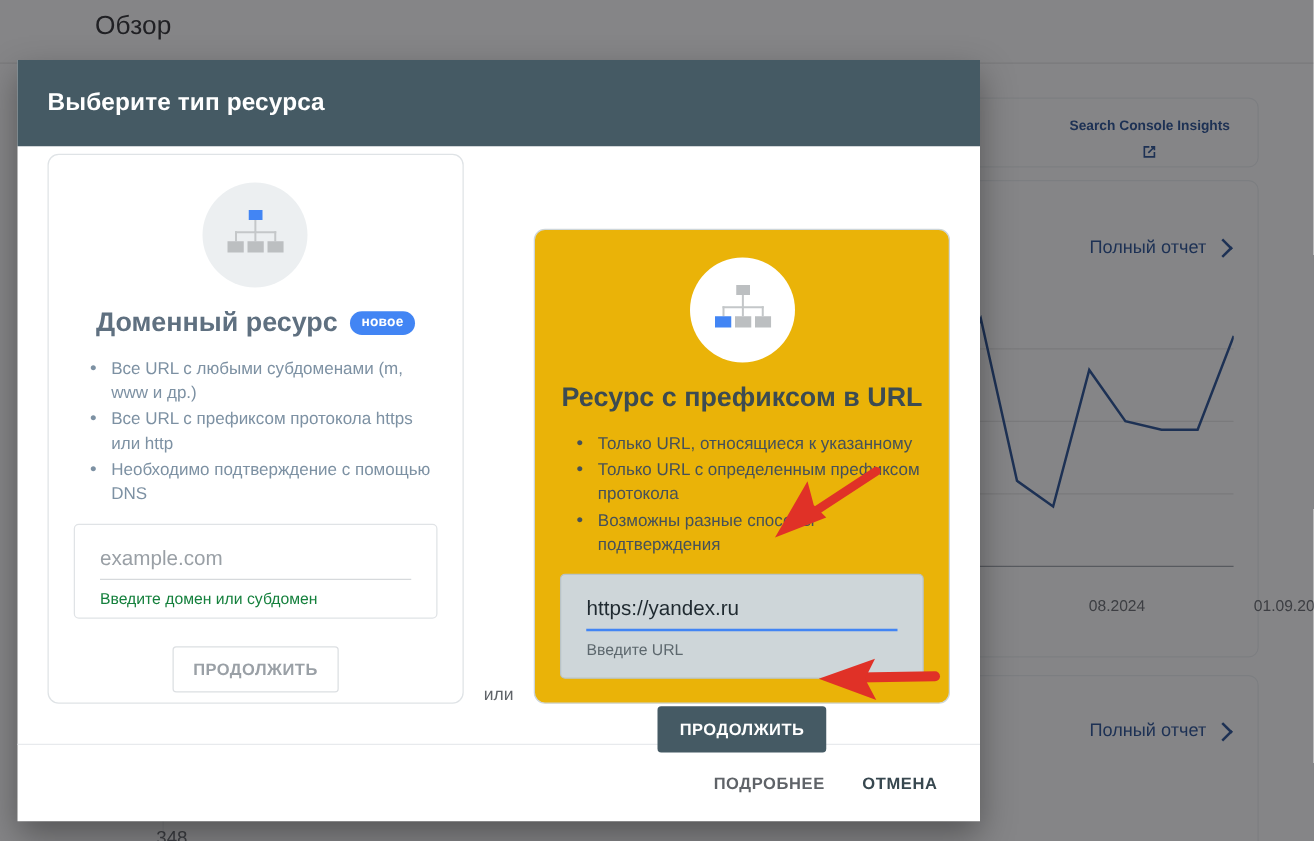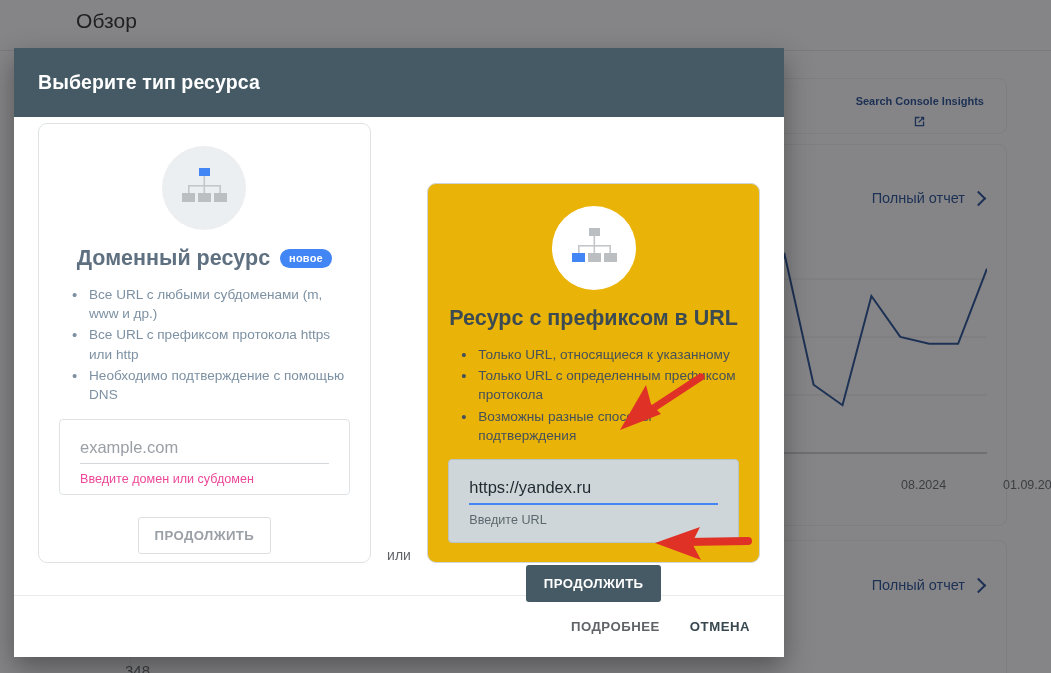--- a/index.html
+++ b/index.html
@@ -43,21 +43,21 @@
     display:flex;align-items:center;gap:8px;
   }
   #full-report-1{right:22px;top:45px;}
   #full-report-2{right:22px;top:36px;}
   .chev{display:inline-block;width:9px;height:9px;border-right:2px solid #1a468f;
         border-top:2px solid #1a468f;transform:rotate(45deg);}
 
   #chart-area{position:absolute;left:18px;top:70px;width:838px;height:260px;}
   #chart-area svg{display:block;}
   .xlab{position:absolute;font-size:12.5px;color:#5f6368;top:333px;}
-  #xlab-1{left:770px;}
+  #xlab-1{left:740px;}
   #xlab-2{left:872px;}
   #bg-number{position:absolute;left:125px;top:662px;font-size:15px;color:#5f6368;}
 
   
   #scrim{position:absolute;inset:0;background:rgba(32,33,36,.55);}
 
   
   #modal{
     position:absolute;left:14px;top:48px;width:770px;height:609px;
     background:#ffffff;box-shadow:0 11px 26px rgba(0,0,0,.36);
@@ -124,21 +124,21 @@
     margin-top:14px;border-radius:4px;padding:18px 20px 12px;
     box-sizing:border-box;
   }
   #inputbox-domain{border:1px solid #e0e3e6;background:#ffffff;height:76px;}
   #inputbox-prefix{border:1px solid #b9c3c7;background:#ced6d9;height:84px;}
 
   .txt-line{font-size:16.5px;padding-bottom:6px;}
   #domain-placeholder{color:#9aa0a6;border-bottom:1px solid #d6d9dc;}
   #prefix-value{color:#1f2a30;border-bottom:2px solid #4285f4;}
   .helper{font-size:12.6px;margin-top:8px;}
-  #domain-helper{color:#ec4899;}
+  #domain-helper{color:#15803d;}
   #prefix-helper{color:#5d686e;}
 
   .btn-row{margin-top:22px;text-align:center;}
   #btn-domain-continue{
     background:#ffffff;border:1px solid #dcdfe2;color:#9aa0a6;
     font-size:13.2px;font-weight:bold;letter-spacing:.4px;
     padding:10px 16px;border-radius:3px;font-family:inherit;
   }
   #btn-prefix-continue{
     background:#455a64;border:none;color:#ffffff;

